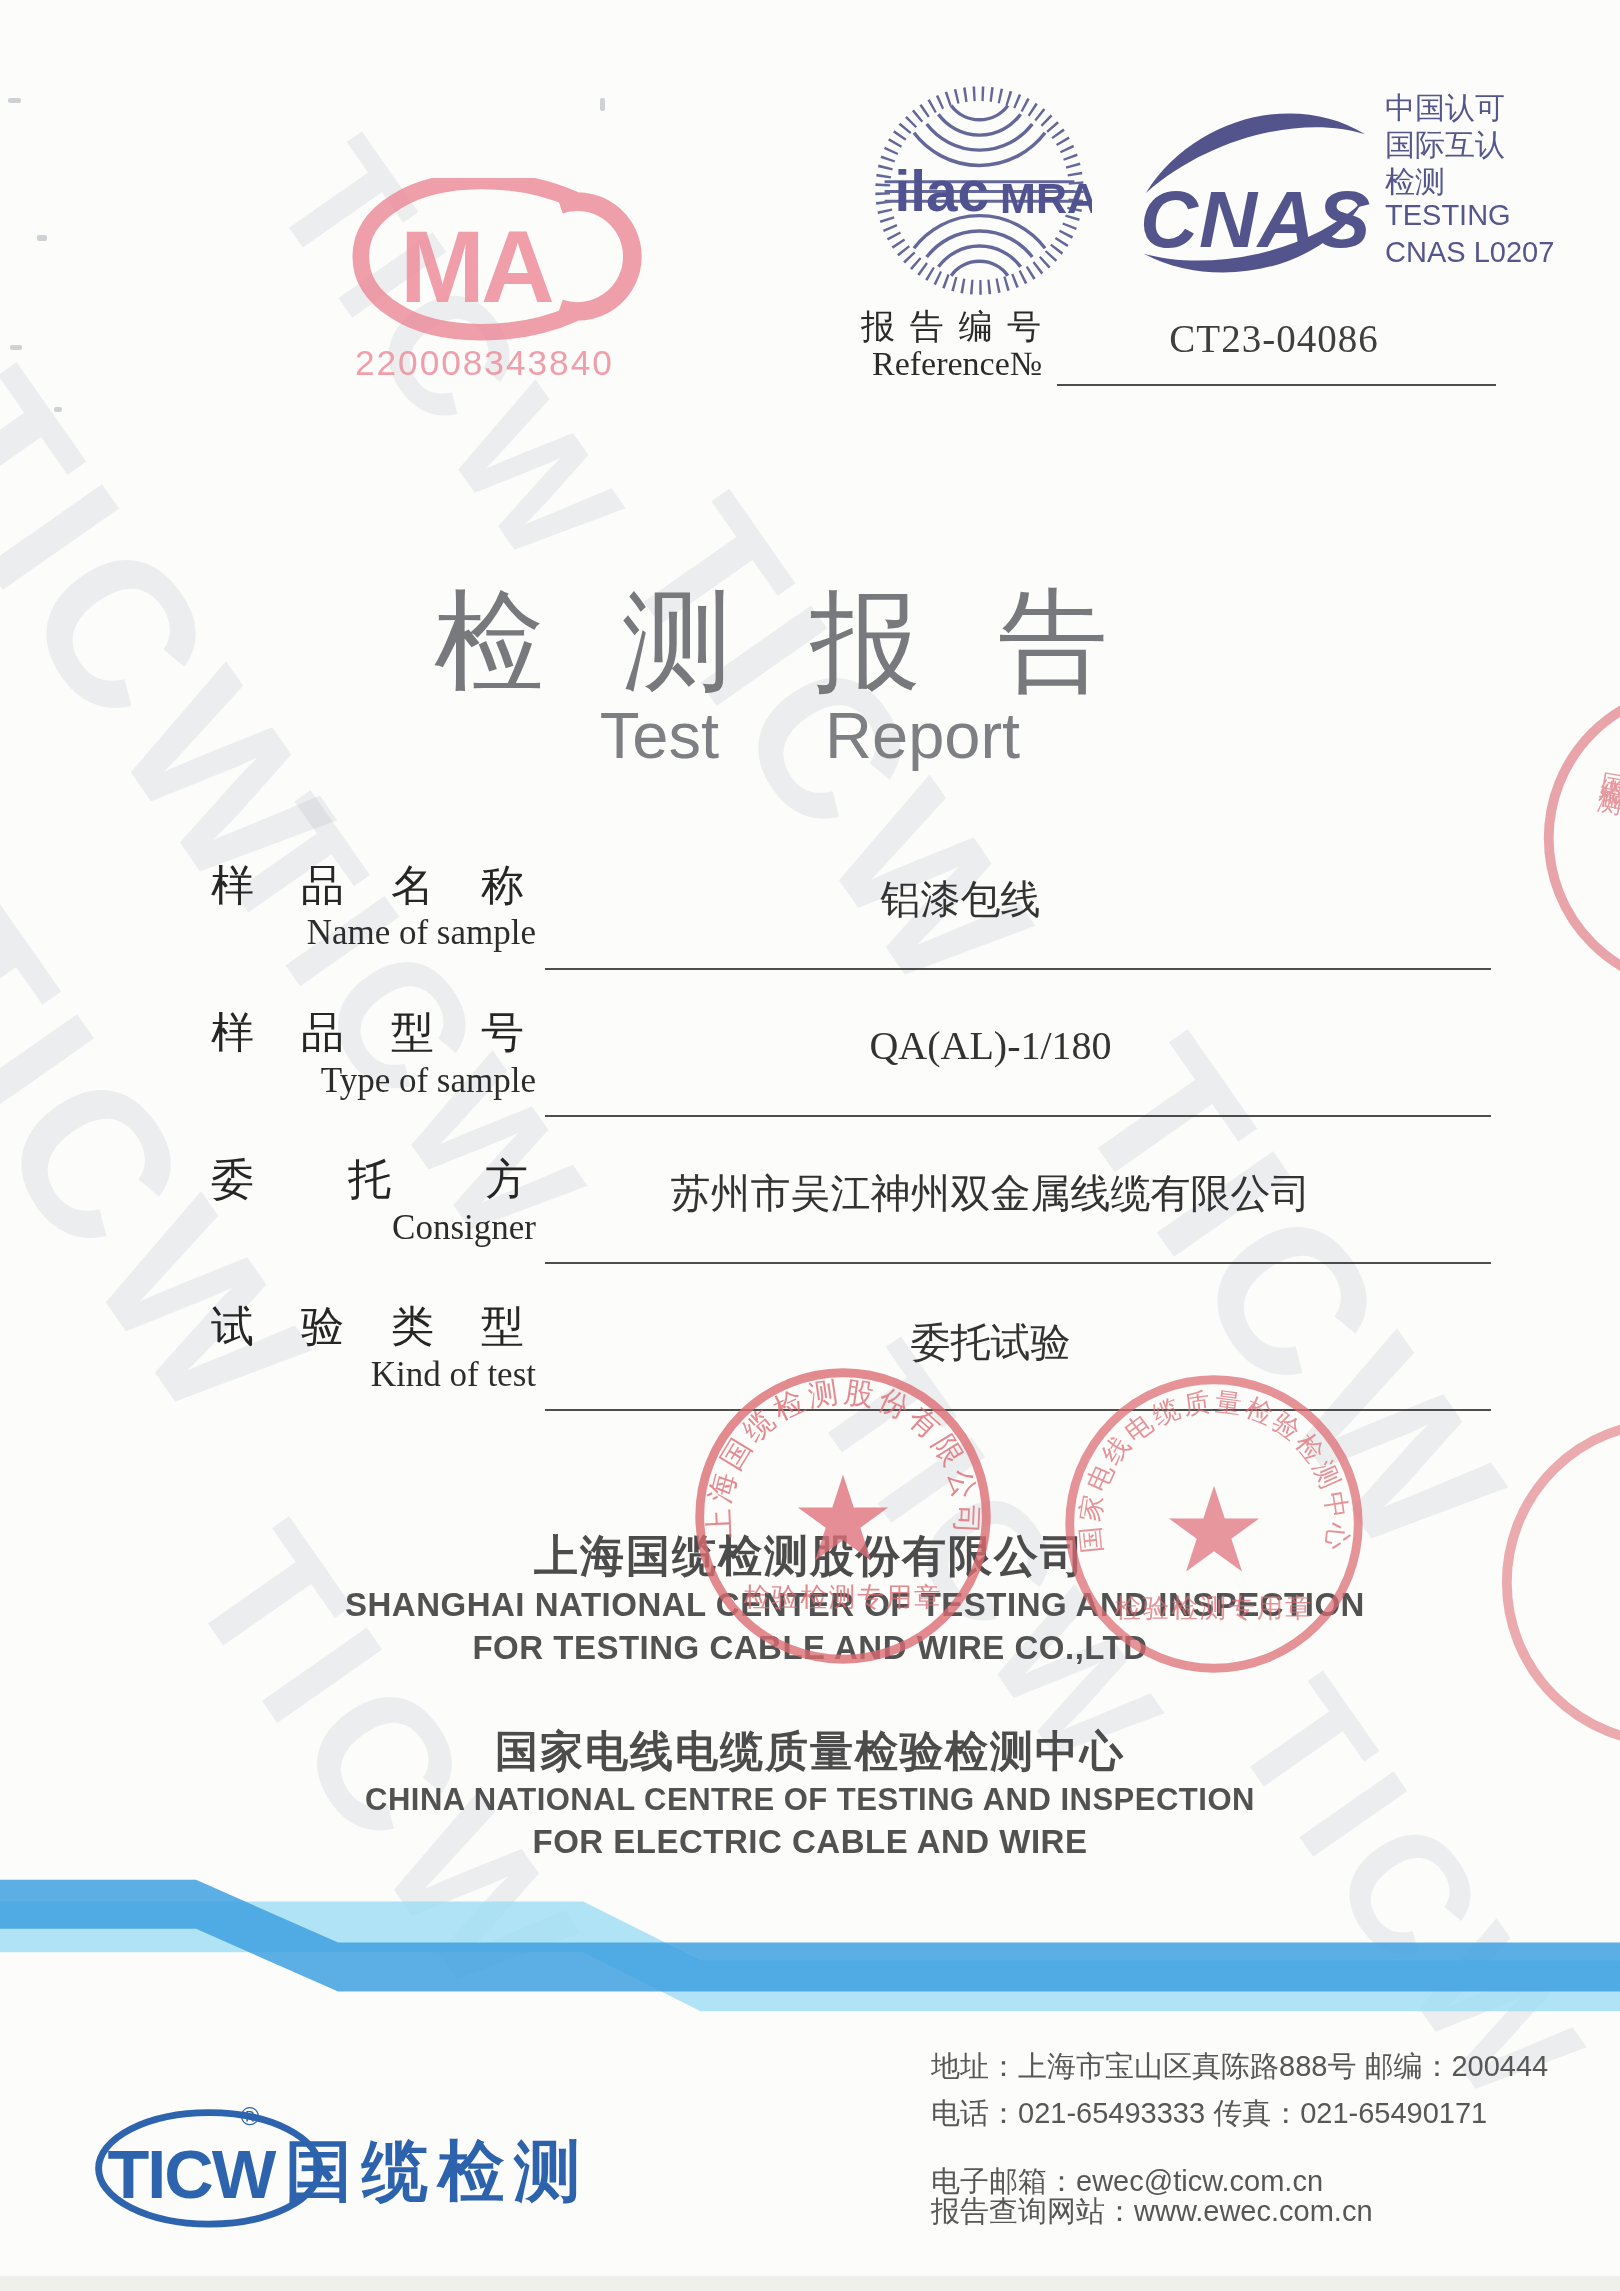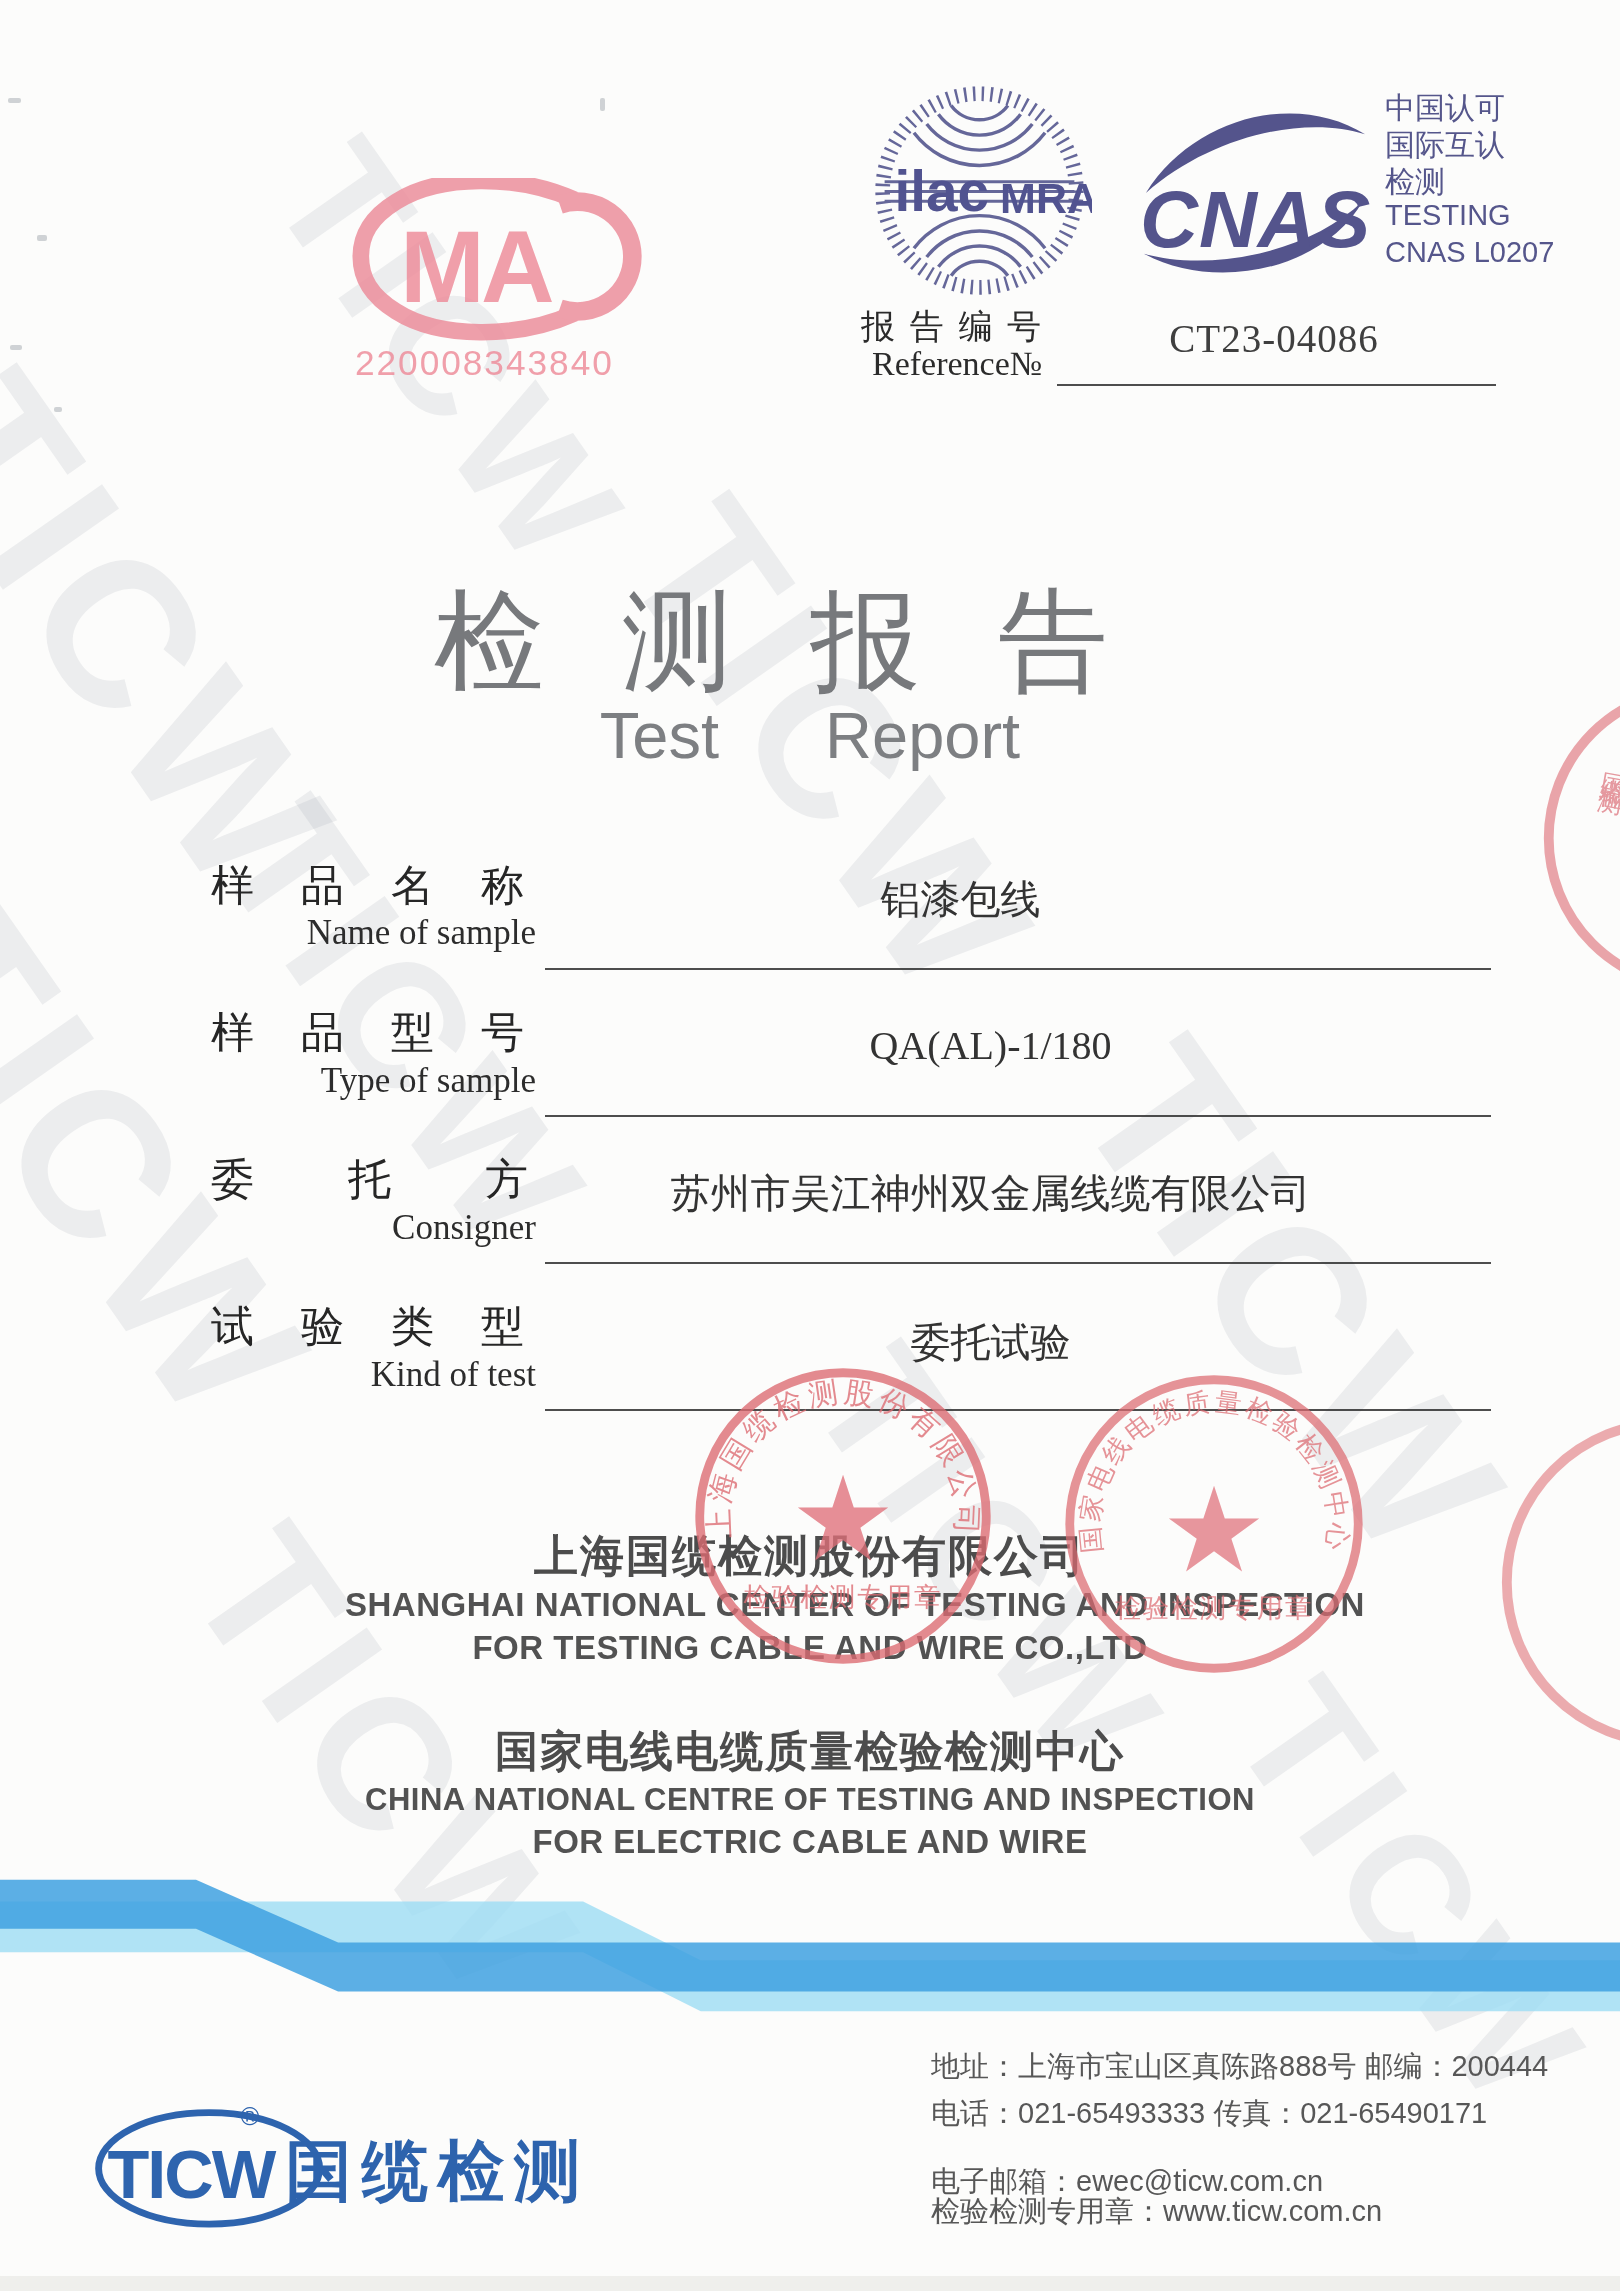--- a/index.html
+++ b/index.html
@@ -178,19 +178,19 @@
     <ellipse cx="118" cy="72" rx="113" ry="57" fill="none" stroke="#2e64ae" stroke-width="7"></ellipse>
     <text x="14" y="102" font-size="70" font-weight="bold" letter-spacing="-2" fill="#2e64ae" font-family="Liberation Sans, DejaVu Sans, sans-serif">TICW</text>
     <text x="150" y="28" font-size="26" fill="#2e64ae">®</text>
     <text x="196" y="98" font-size="68" font-weight="bold" letter-spacing="10" fill="#2d63ad">国缆检测</text>
   </svg>
 
   <div class="abs z2" style="left:931px; top:2047px; width:588px; height:196px;">
     <div class="contact-line" style="top:0px;">地址：上海市宝山区真陈路888号  邮编：200444</div>
     <div class="contact-line" style="top:47px;">电话：021-65493333    传真：021-65490171</div>
     <div class="contact-line" style="top:115px;">电子邮箱：ewec@ticw.com.cn</div>
-    <div class="contact-line" style="top:145px;">检验检测专用章：www.ticw.com.cn</div>
+    <div class="contact-line" style="top:145px;">报告查询网站：www.ewec.com.cn</div>
   </div>
 
   <div class="abs" style="left:0; top:2276px; width:1620px; height:15.7px; background:#ebebe8; opacity:.8; z-index:2;"></div>
 
 </div>
 
 
 </body></html>

